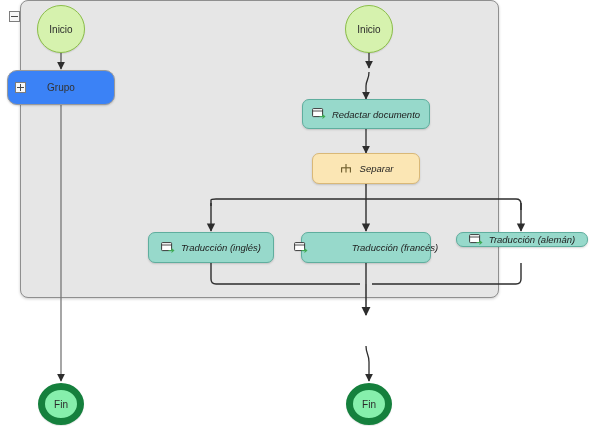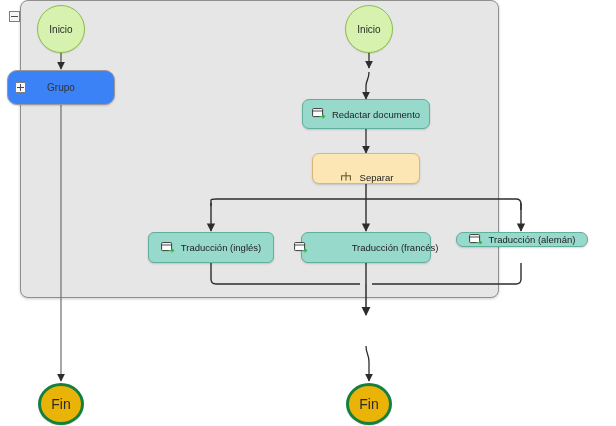--- a/index.html
+++ b/index.html
@@ -40,24 +40,24 @@
     border-radius: 50%;
     background: #d6f2ae;
     border: 1.6px solid #8cbf4a;
     color: #2b2b2b;
     font-size: 10px;
     box-shadow: 0 1px 1px rgba(0,0,0,0.10);
   }
 
   .end-node {
     border-radius: 50%;
-    background: #eab308;
-    border: 3px solid #15803d;
+    background: #86efac;
+    border: 7px solid #15803d;
     color: #2b2b2b;
-    font-size: 14px;
+    font-size: 10px;
     box-shadow: 0 1px 1px rgba(0,0,0,0.10);
   }
 
   .group-node {
     border-radius: 10px;
     background: #3b82f6;
     border: 1.3px solid #9a9a9a;
     box-shadow: 0 1px 2px rgba(0,0,0,0.16);
     justify-content: center;
   }
@@ -87,21 +87,20 @@
 
   .gateway-node {
     border-radius: 7px;
     background: #fbe6b4;
     border: 1.2px solid #d9b877;
     box-shadow: 0 1px 2px rgba(0,0,0,0.16);
     font-size: 9.5px;
     color: #1d1d1d;
     gap: 7px;
     padding: 0 8px;
-    align-items: flex-end;
   }
 
   
   .expander {
     position: absolute;
     width: 11px;
     height: 11px;
     box-sizing: border-box;
     background: #f7f7f7;
     border: 1px solid #7d7d7d;
@@ -119,21 +118,21 @@
 
   
   .icon {
     display: inline-flex;
     width: 14px;
     height: 12px;
     flex: 0 0 auto;
     align-items: center;
     justify-content: center;
   }
-  .label-text { white-space: nowrap; }
+  .label-text { white-space: nowrap; font-style: italic; }
 </style>
 </head>
 <body>
 
 <div id="canvas">
 
   <svg class="edges" viewBox="0 0 616 426" xmlns="http://www.w3.org/2000/svg">
     <defs>
       <marker id="arrow" markerWidth="8" markerHeight="8" refX="5.4" refY="3" orient="auto" markerUnits="strokeWidth">
         <path d="M0,0 L6,3 L0,6 z" fill="#2d2d2d"></path>
@@ -209,21 +208,21 @@
         <line x1="7" y1="1" x2="7" y2="4.5" stroke="#6b5a2a" stroke-width="1.1"></line>
         <line x1="2.2" y1="4.8" x2="11.8" y2="4.8" stroke="#6b5a2a" stroke-width="1.1"></line>
         <line x1="2.6" y1="4.8" x2="2.6" y2="9.5" stroke="#6b5a2a" stroke-width="1.1"></line>
         <line x1="7" y1="4.8" x2="7" y2="9.5" stroke="#6b5a2a" stroke-width="1.1"></line>
         <line x1="11.4" y1="4.8" x2="11.4" y2="9.5" stroke="#6b5a2a" stroke-width="1.1"></line>
       </svg>
     </span>
     <span class="label-text">Separar</span>
   </div>
 
-  <div class="node task-node" style="left:148px; top:232px; width:126px; height:31px;border-radius:6px;">
+  <div class="node task-node" style="left:148px; top:232px; width:126px; height:31px;">
     <span class="icon">
       <svg viewBox="0 0 14 12" width="14" height="12">
         <rect x="0.6" y="0.6" width="10" height="8" rx="0.8" fill="#ffffff" stroke="#3a3a3a" stroke-width="1"></rect>
         <line x1="0.6" y1="3" x2="10.6" y2="3" stroke="#3a3a3a" stroke-width="0.9"></line>
         <path d="M7.5,8.5 L12.2,8.5 M10.4,6.8 L12.6,8.6 L10.4,10.4" fill="none" stroke="#3faa55" stroke-width="1.2"></path>
       </svg>
     </span>
     <span class="label-text">Traducción (inglés)</span>
   </div>
 

